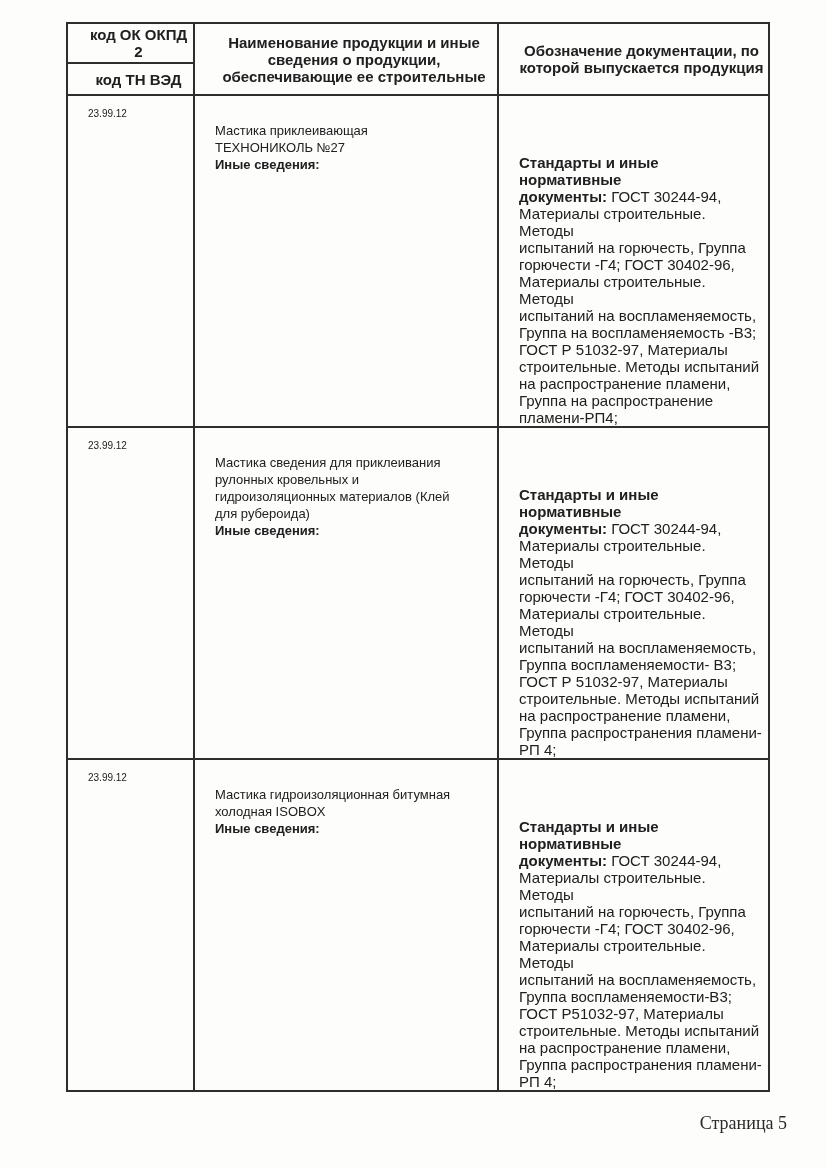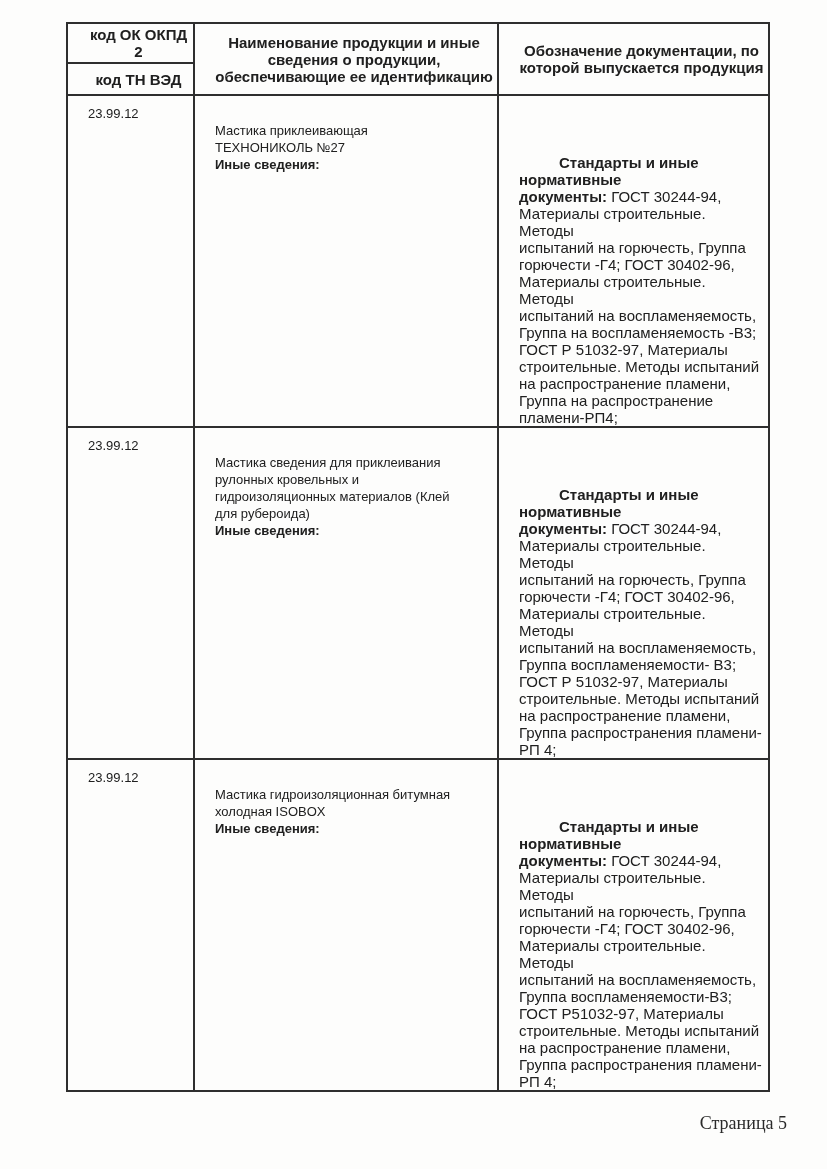--- a/index.html
+++ b/index.html
@@ -26,41 +26,41 @@
   .h-cell{
     font-weight:bold;
     font-size:15px;
     line-height:17px;
     text-align:center;
     vertical-align:middle !important;
     white-space:pre-line;
     padding:2px 4px;
   }
   .code-cell{
-    font-size:13px;
+    font-size:10px;
     line-height:17px;
     padding:9px 4px 0 12px;
   }
   .name-cell{
     font-size:13px;
     line-height:17px;
     padding:9px 8px 0 9px;
     white-space:pre-line;
   }
   .other-info{
     font-weight:bold;
     white-space:pre-line;
   }
   .docs-cell{
     font-size:15px;
     line-height:17px;
     padding:41px 6px 0 9px;
     white-space:pre-line;
   }
-  .docs-label{font-weight:bold;margin-left:40px;}
+  .docs-label{font-weight:bold;}
   .page-footer{
     position:absolute;
     top:1113px;right:40px;
     font-family:"Liberation Serif",serif;
     font-size:18px;
     color:#2a2a2a;
     text-align:right;
   }
 </style>
 </head>
@@ -73,21 +73,21 @@
       <col style="width:127px">
       <col style="width:304px">
       <col style="width:271px">
     </colgroup>
     <tbody>
 
       <tr>
         <td class="h-cell" style="height:26px">код ОК ОКПД 2</td>
         <td class="h-cell" rowspan="2" style="height:56px">Наименование продукции и иные
 сведения о продукции,
-обеспечивающие ее идентификацию</td>
+обеспечивающие ее строительные</td>
         <td class="h-cell" rowspan="2" style="height:56px">Обозначение документации, по
 которой выпускается продукция</td>
       </tr>
       <tr>
         <td class="h-cell" style="height:26px">код ТН ВЭД</td>
       </tr>
 
       <tr>
         <td class="code-cell" style="height:272px">23.99.12</td>
         <td class="name-cell">

